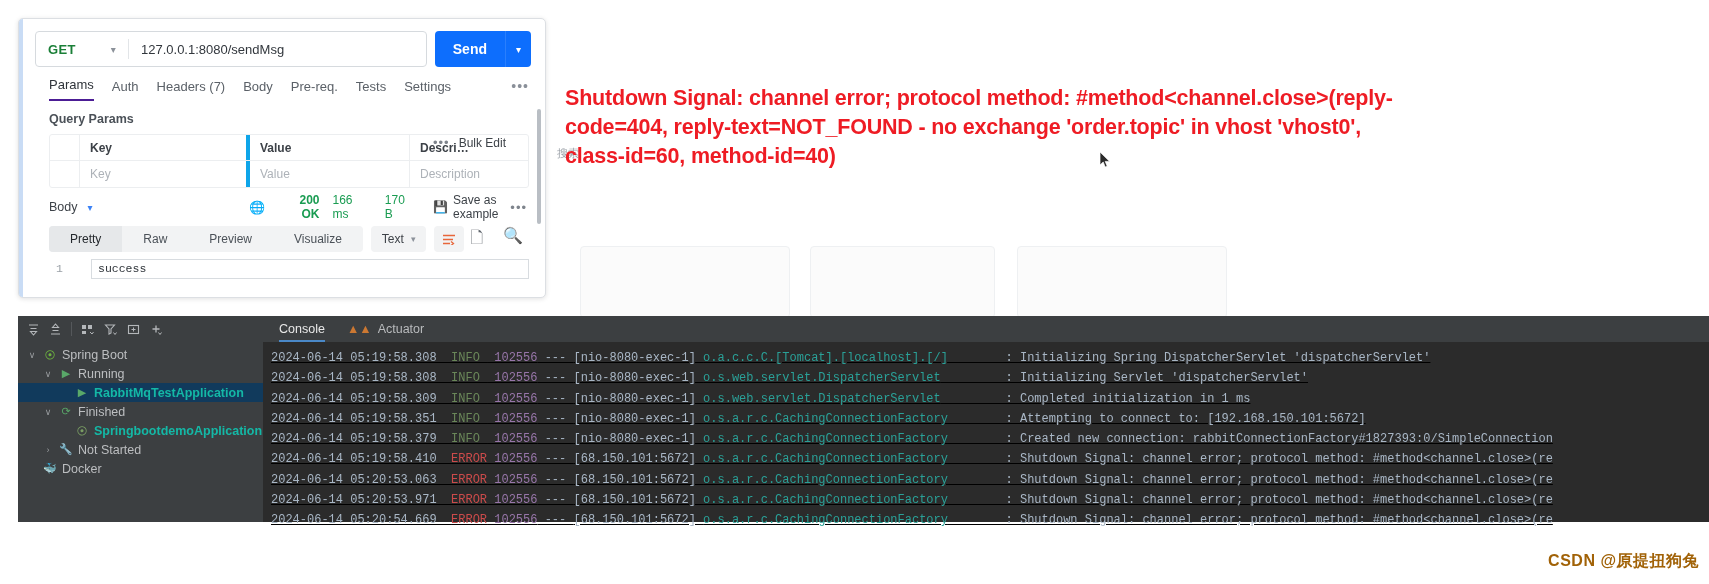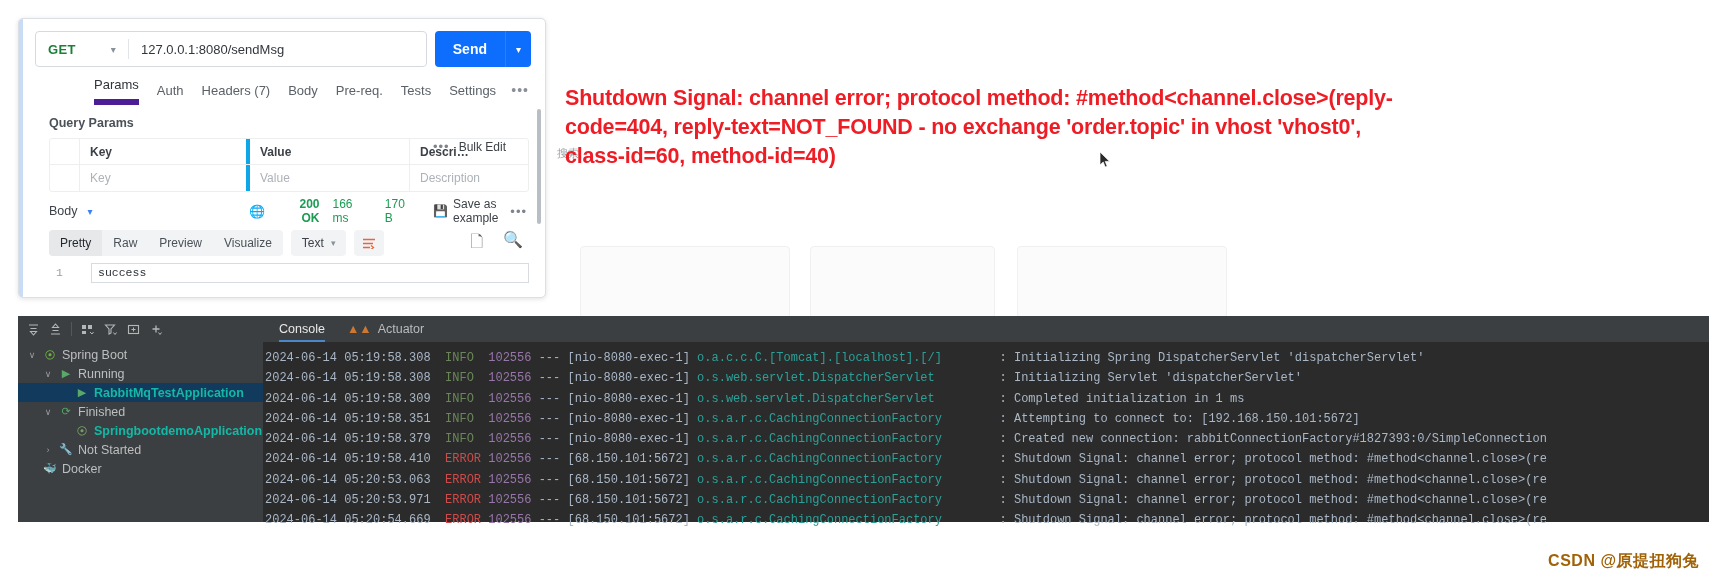--- a/index.html
+++ b/index.html
@@ -54,21 +54,21 @@
     display:flex; align-items:center; justify-content:center; font-size:10px;
   }
 
   .tabs-row {
     display:flex; align-items:flex-end; gap:18px;
     padding: 10px 14px 0 30px; position:relative;
   }
   .ptab {
     font-size:13px; color:#5b6168; padding-bottom:7px; cursor:pointer; white-space:nowrap;
   }
-  .ptab.active { color:#2f343a; border-bottom:6px solid #4c1d95;margin-left:45px; }
+  .ptab.active { color:#2f343a; border-bottom:2px solid #4c1d95; }
   .tabs-dots { position:absolute; right:16px; bottom:7px; color:#8a9099; font-size:14px; letter-spacing:1px; cursor:pointer; }
 
   .qp-title { font-size:12.5px; color:#4b5158; font-weight:600; padding: 11px 0 8px 30px; }
 
   .qp-table { margin: 0 16px 0 30px; border:1px solid #eceef0; border-radius:3px; overflow:hidden; }
   .qp-head, .qp-row { display:flex; align-items:center; height:26px; }
   .qp-head { border-bottom:1px solid #eceef0; }
   .qp-cell { font-size:12px; padding: 0 10px; height:100%; display:flex; align-items:center; }
   .qp-cb { width:30px; border-right:1px solid #eceef0; }
   .qp-key { width:170px; border-right:4px solid #0ea5e9; }
@@ -91,21 +91,21 @@
   .glob { color:#7e848c; font-size:13px; }
   .ok { color:#1a9c52; font-weight:600;text-align:right; }
   .ms { color:#1a9c52; }
   .sz { color:#1a9c52; }
   .save-ex { display:flex; align-items:center; gap:5px; color:#3d4248; font-size:12px; cursor:pointer; margin-left:4px;}
   .save-ico { font-size:12px; color:#545a61; }
   .body-dots { position:absolute; right:18px; color:#7e848c; font-size:13px; letter-spacing:1px; cursor:pointer;}
 
   .view-row { display:flex; align-items:center; gap:0; padding: 12px 16px 0 30px; position:relative; }
   .vgroup { display:flex; background:#f2f3f4; border-radius:4px; overflow:hidden; height:26px; }
-  .vtab { font-size:12px; color:#4b5158; padding: 0 11px; display:flex; align-items:center; cursor:pointer; }
+  .vtab { font-size:12px; color:#4b5158; padding: 0 21px; display:flex; align-items:center; cursor:pointer; }
   .vtab.active { background:#e6e8ea; color:#24282d; }
   .fmt { display:flex; align-items:center; gap:7px; background:#f2f3f4; border-radius:4px; height:26px; padding:0 11px; margin-left:8px; font-size:12px; color:#3d4248; cursor:pointer; }
   .fmt .chev { color:#8b9199; font-size:9px; }
   .wrapbtn { width:30px; height:26px; background:#f2f3f4; border-radius:4px; margin-left:8px; display:flex; align-items:center; justify-content:center; cursor:pointer; }
   .right-ico { position:absolute; display:flex; gap:20px; right:22px; color:#5d636a; }
 
   .code-area { margin: 10px 16px 0 30px; position:relative; height:42px; }
   .code-line { display:flex; font-family:"Liberation Mono", monospace; font-size:11.5px; }
   .ln { width:28px; text-align:right; color:#9aa0a7; padding-right:14px; }
   .code-box { position:absolute; left:42px; right:0; top:-3px; height:20px; border:1px solid #d8dce0; background:#fff; }
@@ -143,21 +143,21 @@
   .trow.sel { background:#113a5c; color:#ffffff; }
   .arrow { width:12px; text-align:center; font-size:9px; color:#9a9da0; }
   .ticon { width:14px; text-align:center; font-size:11px; }
   .tlabel {}
   .tlabel.bold { font-weight:bold; color:#14b8a6; }
 
   .console { position:absolute; left:245px; top:0; width:1446px; height:206px; background:#2b2b2b; }
   .ctabs { display:flex; align-items:center; height:26px; background:#3c3f41; padding-left:16px; gap:22px;text-align:center; }
   .ctab { font-size:12.5px; color:#b9bbbd; height:26px; display:flex; align-items:center; gap:6px; cursor:pointer; }
   .ctab.active { color:#e8e8e8; box-shadow: inset 0 -2px 0 #4a88c7; }
-  .logs { padding: 6px 0 0 2px; font-family:"Liberation Mono", monospace; font-size:12px; line-height:20.3px; }
+  .logs { padding: 6px 0 0 8px; font-family:"Liberation Mono", monospace; font-size:12px; line-height:20.3px;text-decoration:underline; }
   .logline { white-space:pre; }
   .lg-date { color:#a9b7c6; }
   .lg-info { color:#6a8759; }
   .lg-error { color:#cc4b4b; }
   .lg-pid { color:#9876aa; }
   .lg-dash { color:#a9b7c6; }
   .lg-thread { color:#a9b7c6; }
   .lg-class { color:#2aa198; }
   .lg-msg { color:#a9b7c6; }
 

